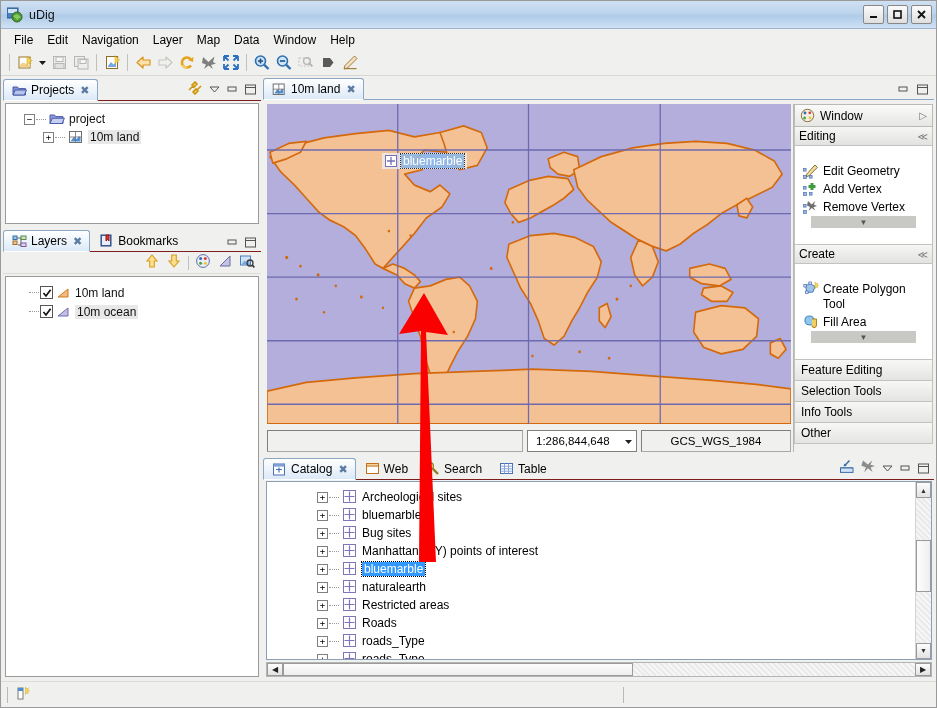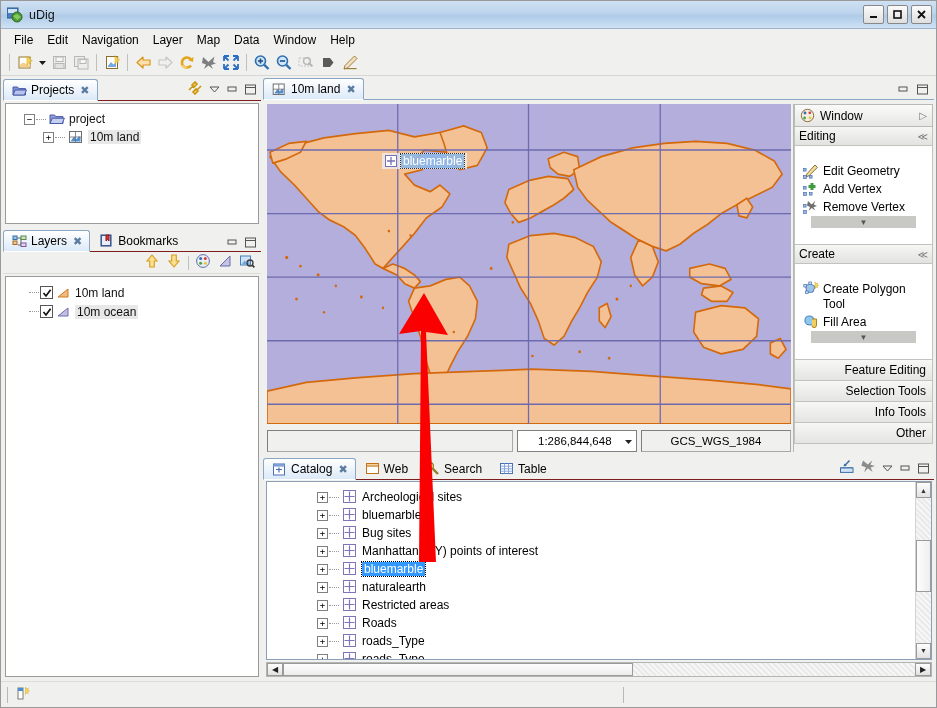--- a/index.html
+++ b/index.html
@@ -131,23 +131,23 @@
   .map-col { flex: 1 1 auto; display: flex; flex-direction: column; min-width: 0; padding: 4px 2px 2px 4px;}
   .map-canvas { flex: 1 1 auto; position: relative; overflow: hidden; background: #b3aedb; }
   .map-status {
     height: 22px; margin-top: 6px; display: flex; align-items: stretch; gap: 4px;
   }
   .status-field {
     flex: 1 1 auto; background: #f0f0ef;
     border: 1px solid #a8a8a8; border-top-color: #7f7f7f; border-left-color: #7f7f7f;
   }
   .scale-combo {
-    width: 120px; display: flex; align-items: center;
+    width: 110px; display: flex; align-items: center;
     background: #fff; border: 1px solid #7f7f7f;
-    font-size: 11.5px; padding-left: 20px; color: #000;
+    font-size: 11.5px; padding-left: 8px; color: #000;
   }
   .scale-combo .arrow { margin-left: auto; width: 16px; display:flex; align-items:center; justify-content:center;}
   .crs-field {
     width: 150px; display: flex; align-items: center; justify-content: center;
     background: #f0f0ef; border: 1px solid #a8a8a8;
     border-top-color: #7f7f7f; border-left-color: #7f7f7f;
     font-size: 11.5px; color: #000;
   }
 
   
@@ -171,21 +171,21 @@
     font-size: 12px;
   }
   .drawer-head .pin { margin-left: auto; color: #7a7a7a; font-size: 10px; }
   .drawer-body { background: #fff; border: 1px solid #c2c2bf; border-top: none; padding: 16px 0; }
   .pal-item { display: flex; align-items: flex-start; gap: 4px; padding: 1px 3px 1px 8px; line-height: 15px;}
   .pal-item .plabel { padding-top: 1px; }
   .drawer-collapsed {
     display: flex; align-items: center; height: 21px; padding: 0 6px;
     background: linear-gradient(to bottom,#f7f7f6,#e4e4e2);
     border: 1px solid #c2c2bf; border-top: none;
-    font-size: 12px; font-weight: normal; justify-content: flex-end;
+    font-size: 12px; font-weight: normal;
   }
   .overflow-strip {
     height: 12px; background: #c8c8c4; margin: 0 16px;
     display: flex; align-items: center; justify-content: center;
     color: #555; font-size: 8px;
   }
 
   
   .catalog { height: 222px; flex: 0 0 auto; display: flex; flex-direction: column; }
   .cat-body { flex: 1 1 auto; background: #fff; border: 1px solid #8ba0b5; margin: 1px 2px 2px 3px; display: flex; min-height: 0;}

